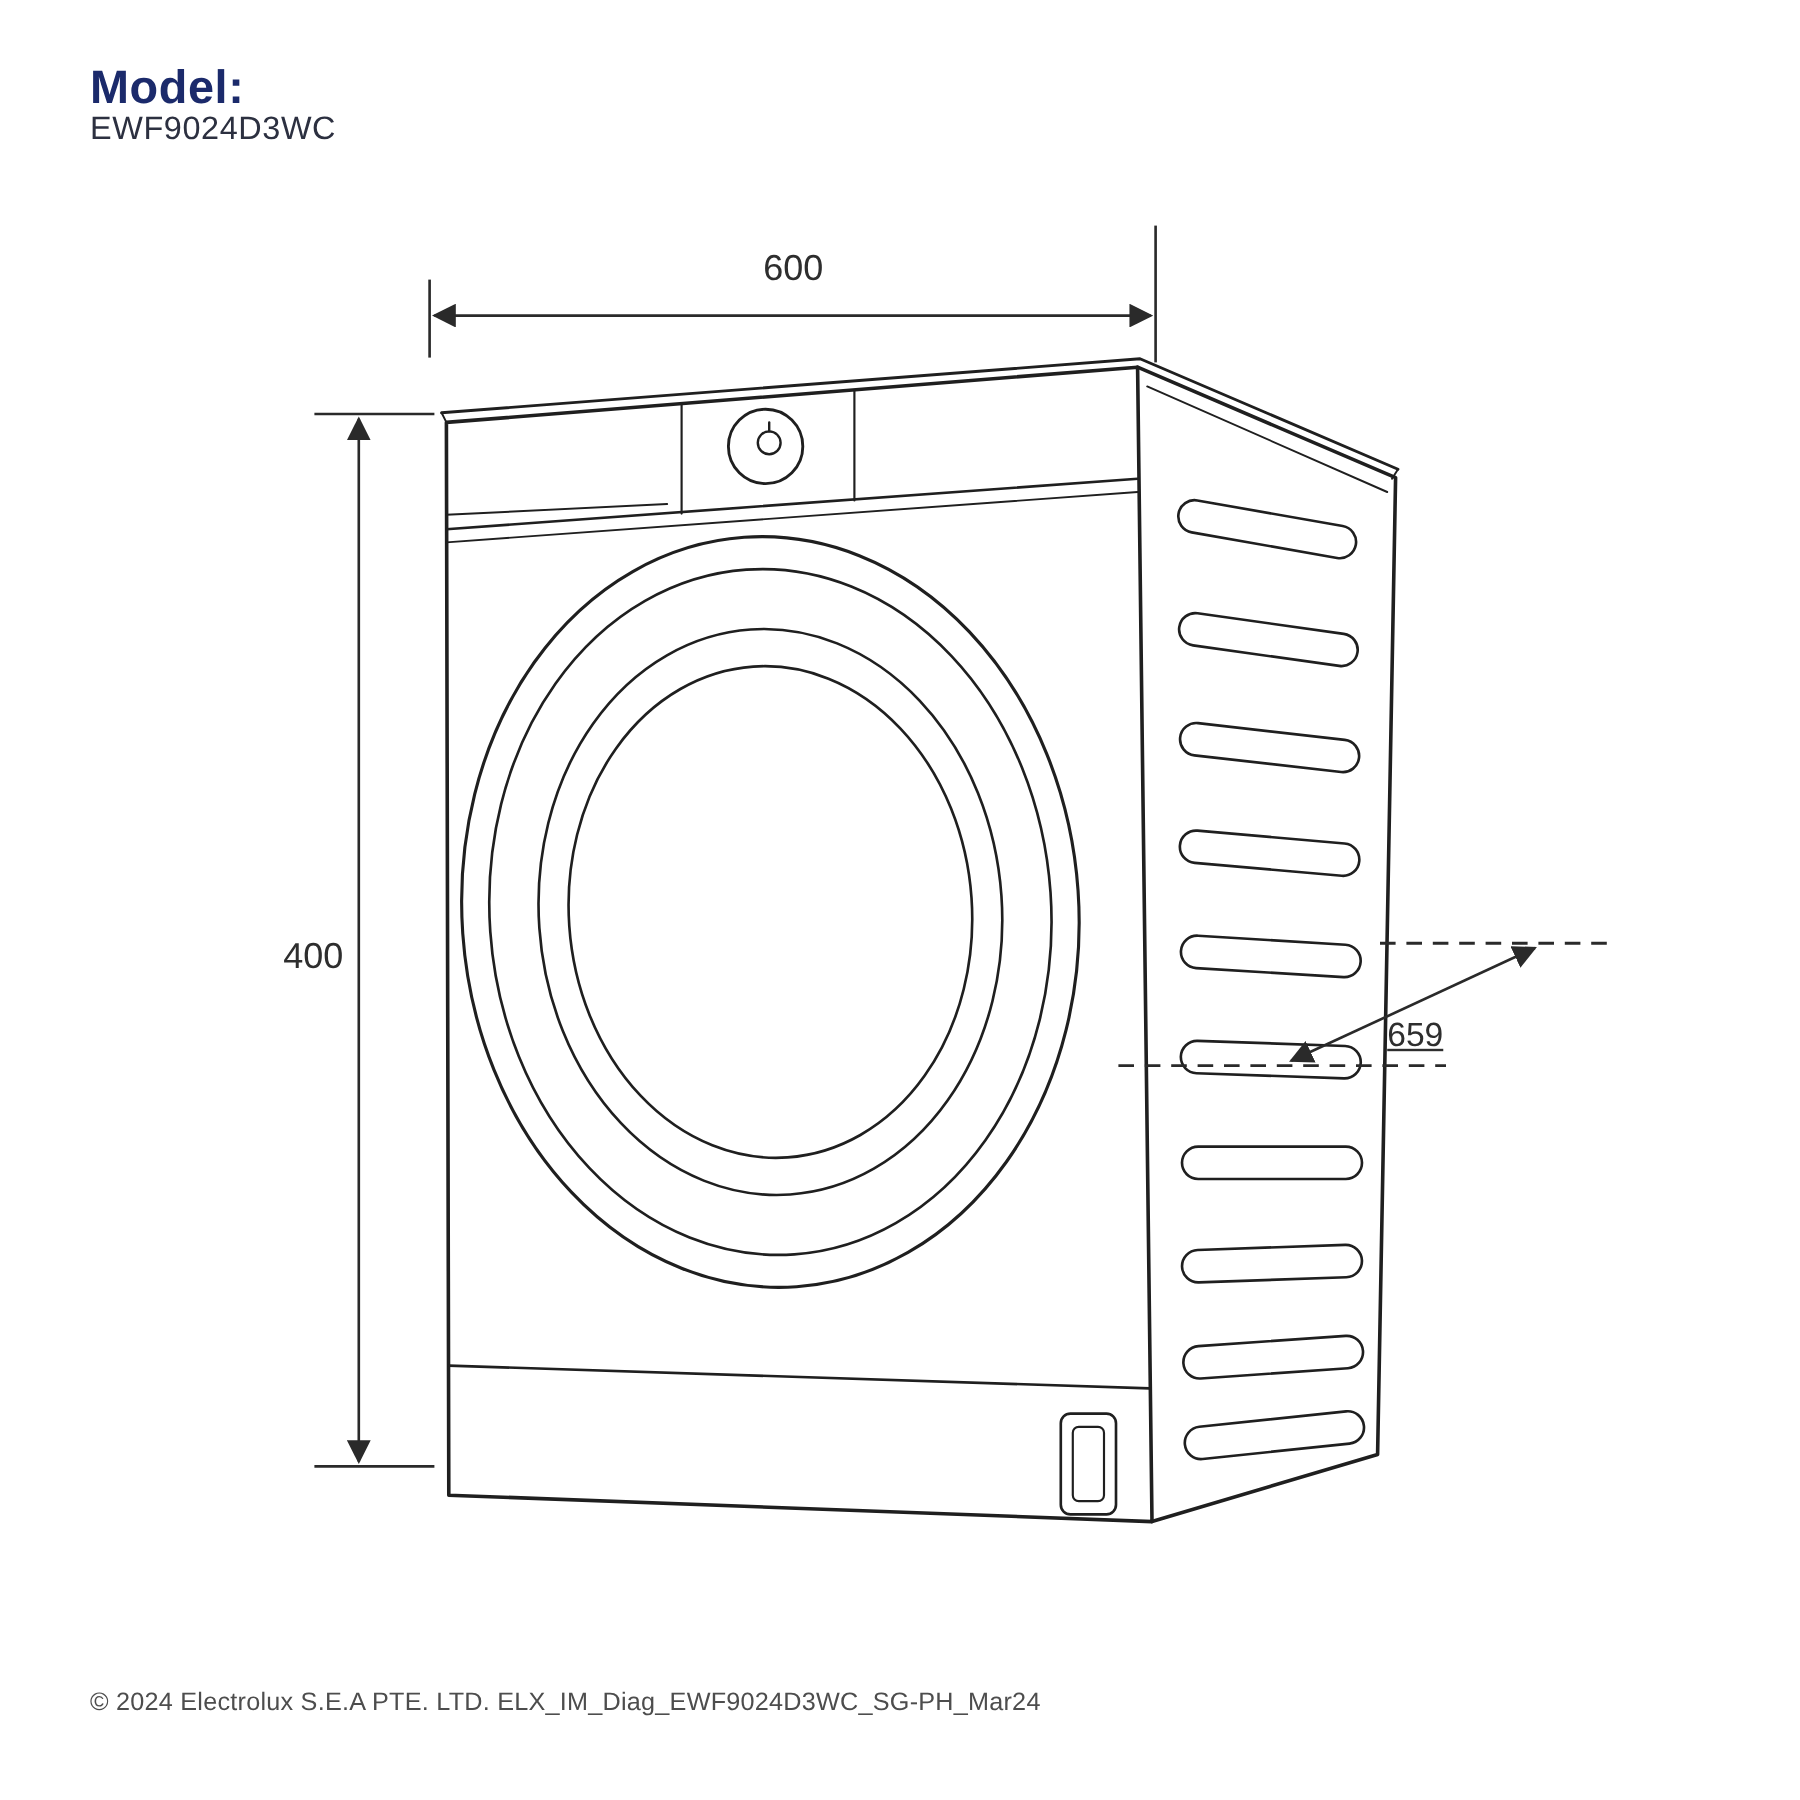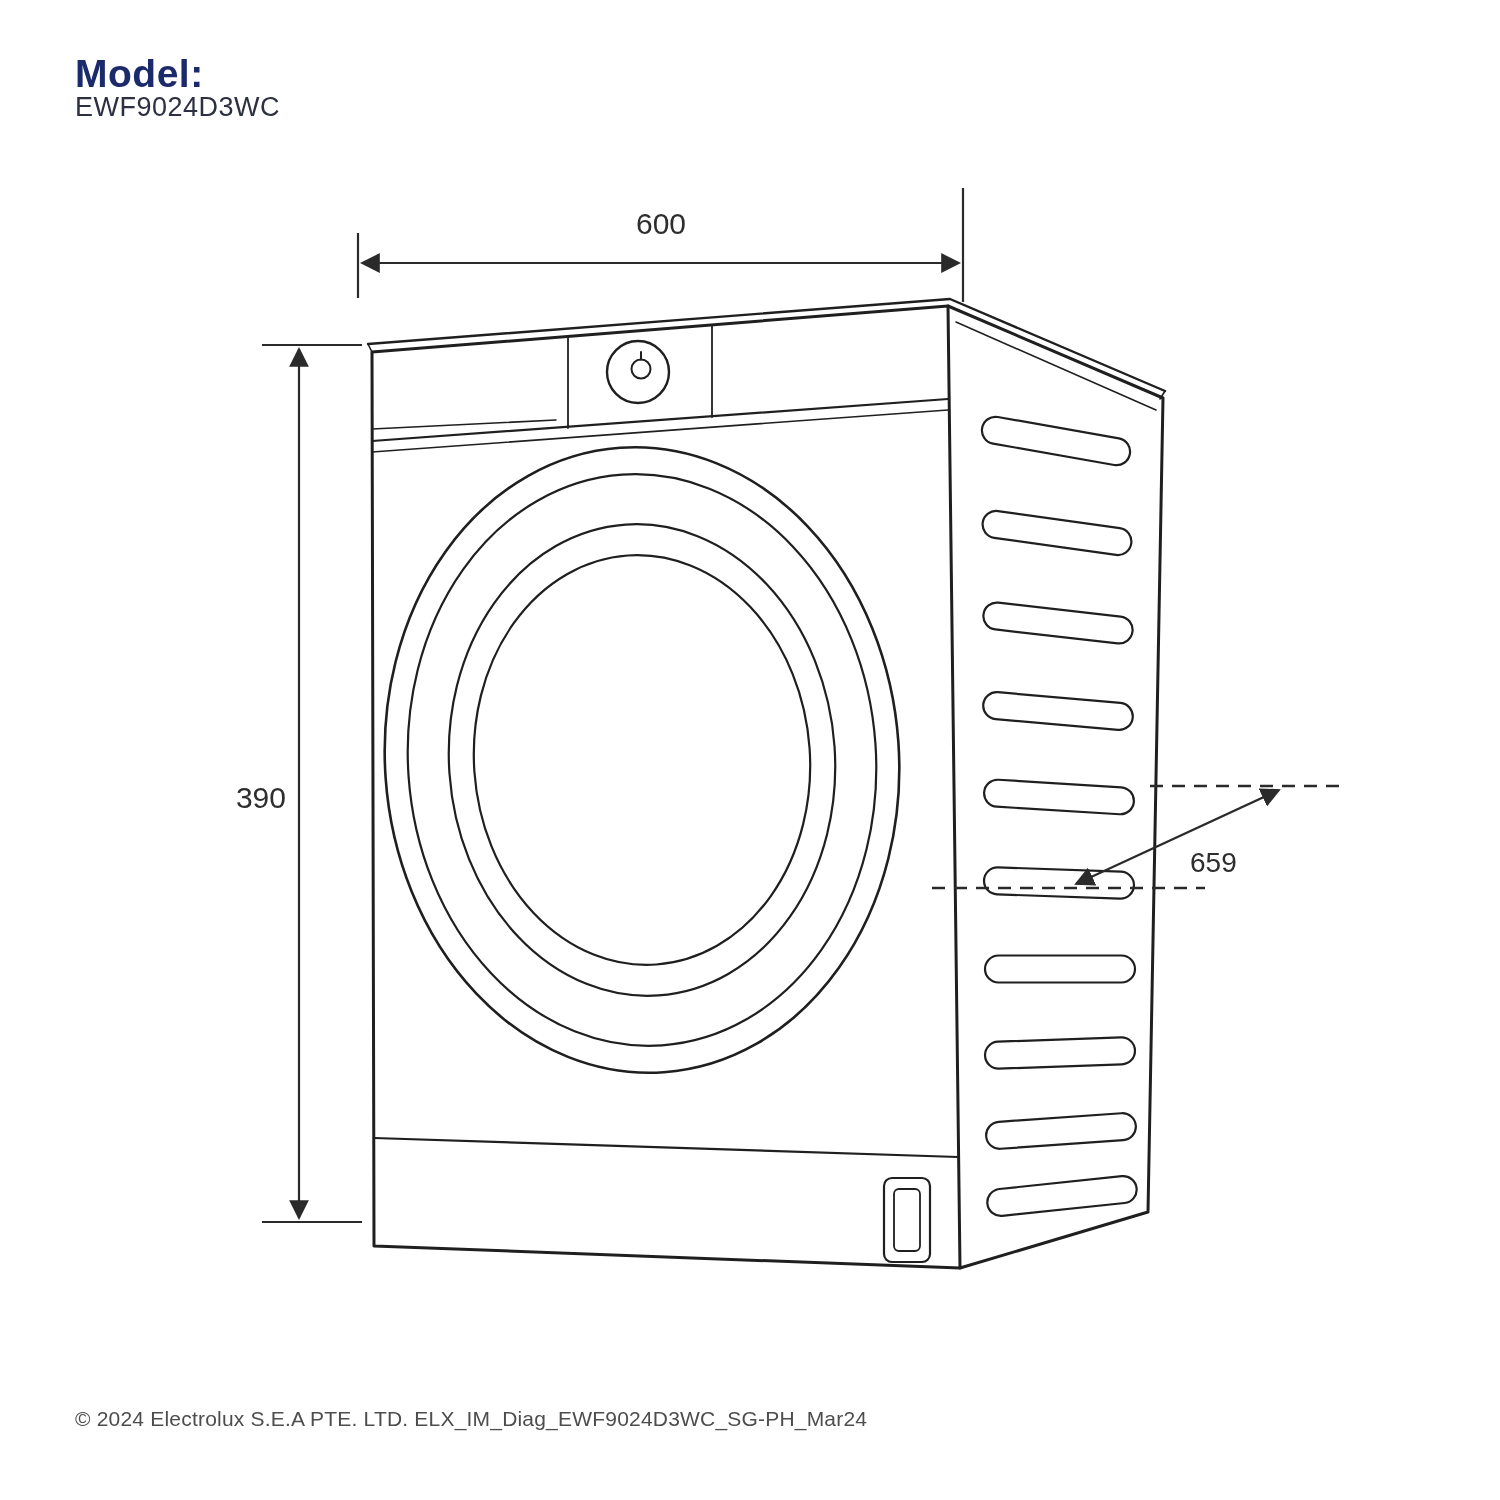--- a/index.html
+++ b/index.html
@@ -6,21 +6,21 @@
   body{
     width:1500px;height:1500px;position:relative;overflow:hidden;
     font-family:"Liberation Sans","DejaVu Sans",sans-serif;
   }
   .label{position:absolute;color:#333333;}
   .model-label{left:75px;top:52px;font-size:39px;font-weight:bold;color:#1b2a6b;letter-spacing:.5px;}
   .model-number{left:75px;top:92px;font-size:27px;color:#2c3040;letter-spacing:.5px;text-align:right;}
   .dim{font-size:30px;color:#2e2e2e;margin-top:11px;}
   .dim-width{left:600px;top:196px;width:122px;text-align:center;}
   .dim-height{left:200px;top:770px;width:86px;text-align:right;}
-  .dim-depth{left:1190px;top:836px;font-size:28px;}
+  .dim-depth{left:1156px;top:836px;font-size:28px;text-decoration:underline;}
   .copyright{left:75px;top:1396px;font-size:21px;color:#4d4d4d;letter-spacing:.2px;margin-top:11px;}
   svg.diagram{position:absolute;left:0;top:0;}
   .ln{stroke:#1f1f1f;fill:none;stroke-linecap:round;stroke-linejoin:round;}
   .dimln{stroke:#2a2a2a;fill:none;stroke-linecap:butt;}
 </style>
 </head>
 <body>
 
 <svg class="diagram" width="1500" height="1500" viewBox="0 0 1500 1500" aria-hidden="true">
   <defs>
@@ -92,16 +92,16 @@
     <line class="dimln" stroke-width="2.4" stroke-dasharray="13 9" x1="1150" y1="786" x2="1345" y2="786"></line>
     <line class="dimln" stroke-width="2.4" stroke-dasharray="13 9" x1="932" y1="888" x2="1205" y2="888"></line>
     <line class="dimln" stroke-width="2.2" x1="1076" y1="884" x2="1279" y2="790" marker-start="url(#ah)" marker-end="url(#ah)"></line>
   </g>
 </svg>
 
 <div class="label model-label">Model:</div>
 <div class="label model-number">EWF9024D3WC</div>
 
 <div class="label dim dim-width">600</div>
-<div class="label dim dim-height">390</div>
+<div class="label dim dim-height">400</div>
 <div class="label dim dim-depth">659</div>
 
 <div class="label copyright">© 2024 Electrolux S.E.A PTE. LTD. ELX_IM_Diag_EWF9024D3WC_SG-PH_Mar24</div>
 
 </body></html>

